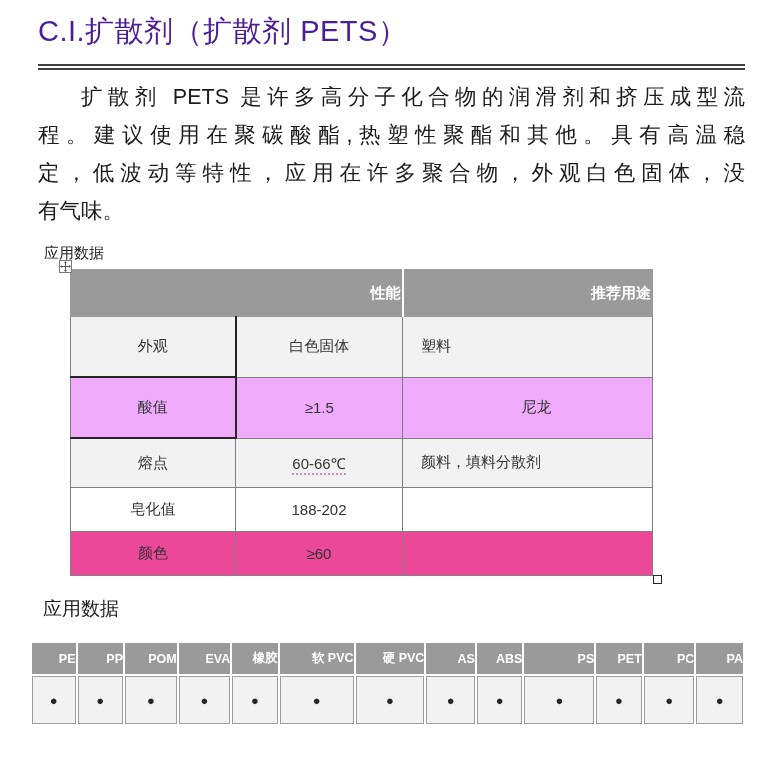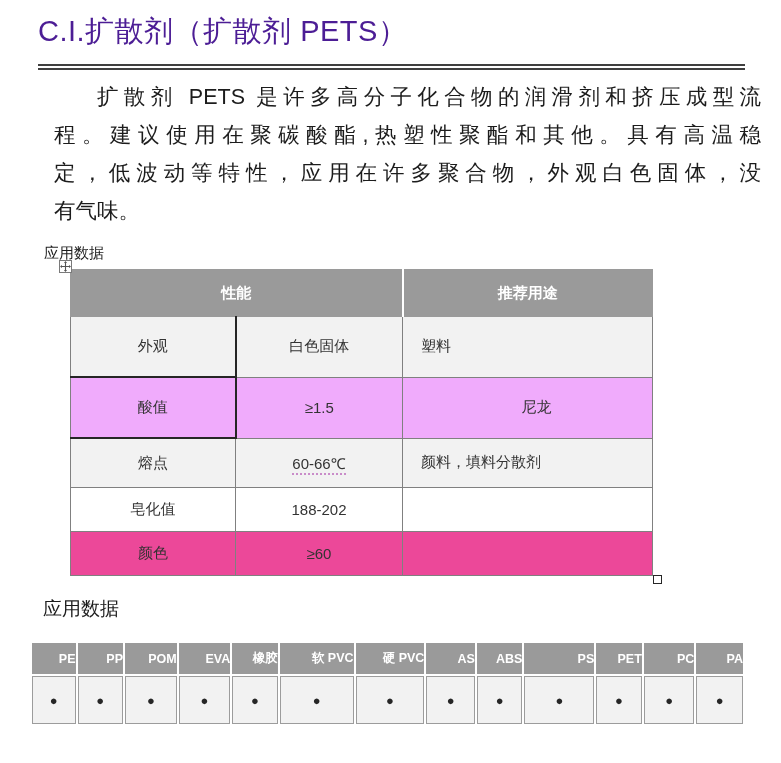--- a/index.html
+++ b/index.html
@@ -7,35 +7,35 @@
        font-family:"Liberation Sans", sans-serif;color:#1f1f1f;}
   .page{padding:8px 0 0 30px;width:751px;}
 
   
   .title{margin:4px 0 12px 8px;font-size:29px;font-weight:normal;
          color:#4c1d95;letter-spacing:0.5px;}
   .rule{margin-left:8px;width:707px;height:2px;
         border-top:2px solid #3f3f3f;border-bottom:2px solid #3f3f3f;}
 
   
-  .para{margin:8px 0 0 24px;width:707px;font-size:21.5px;line-height:38px;color:#1c1c1c;}
+  .para{margin:8px 0 0 8px;width:707px;font-size:21.5px;line-height:38px;color:#1c1c1c;}
   .para-line{text-align:justify;text-align-last:justify;}
   .para-line.first{text-indent:2em;}
   .para-line.last{text-align-last:left;}
 
   
   .label1{margin:14px 0 6px 14px;font-size:15px;color:#1c1c1c;}
   .label2{margin:16px 0 0 13px;font-size:19px;color:#1c1c1c;}
 
   
   .t1wrap{position:relative;display:inline-block;margin-left:40px;}
   .t1{border-collapse:collapse;table-layout:fixed;width:582px;
       font-size:15px;color:#333;}
   .t1 th{background:#9a9a9a;color:#ffffff;font-weight:bold;height:44px;
-         border:1px solid #9a9a9a;text-align:center;margin-left:32px;}
+         border:1px solid #9a9a9a;text-align:right;margin-left:32px;}
   .t1 th.left-head{border-right:2px solid #ffffff;}
   .t1 td{border:1px solid #808080;text-align:center;padding:0;}
   .t1 td.usage-cell{text-align:left;padding-left:18px;}
   .t1 tbody tr:nth-child(1) td{height:59px;background:#f2f2f2;}
   .t1 tbody tr:nth-child(2) td{height:59px;background:#f0abfc;text-align:center;}
   .t1 tbody tr:nth-child(3) td{height:48px;background:#f2f2f2;}
   .t1 tbody tr:nth-child(4) td{height:43px;background:#ffffff;}
   .t1 tbody tr:nth-child(5) td{height:43px;background:#ec4899;}
   .t1 tbody tr:nth-child(6) td{height:41px;background:#ffffff;}
   .t1 tbody tr:nth-child(-n+2) td:first-child{

